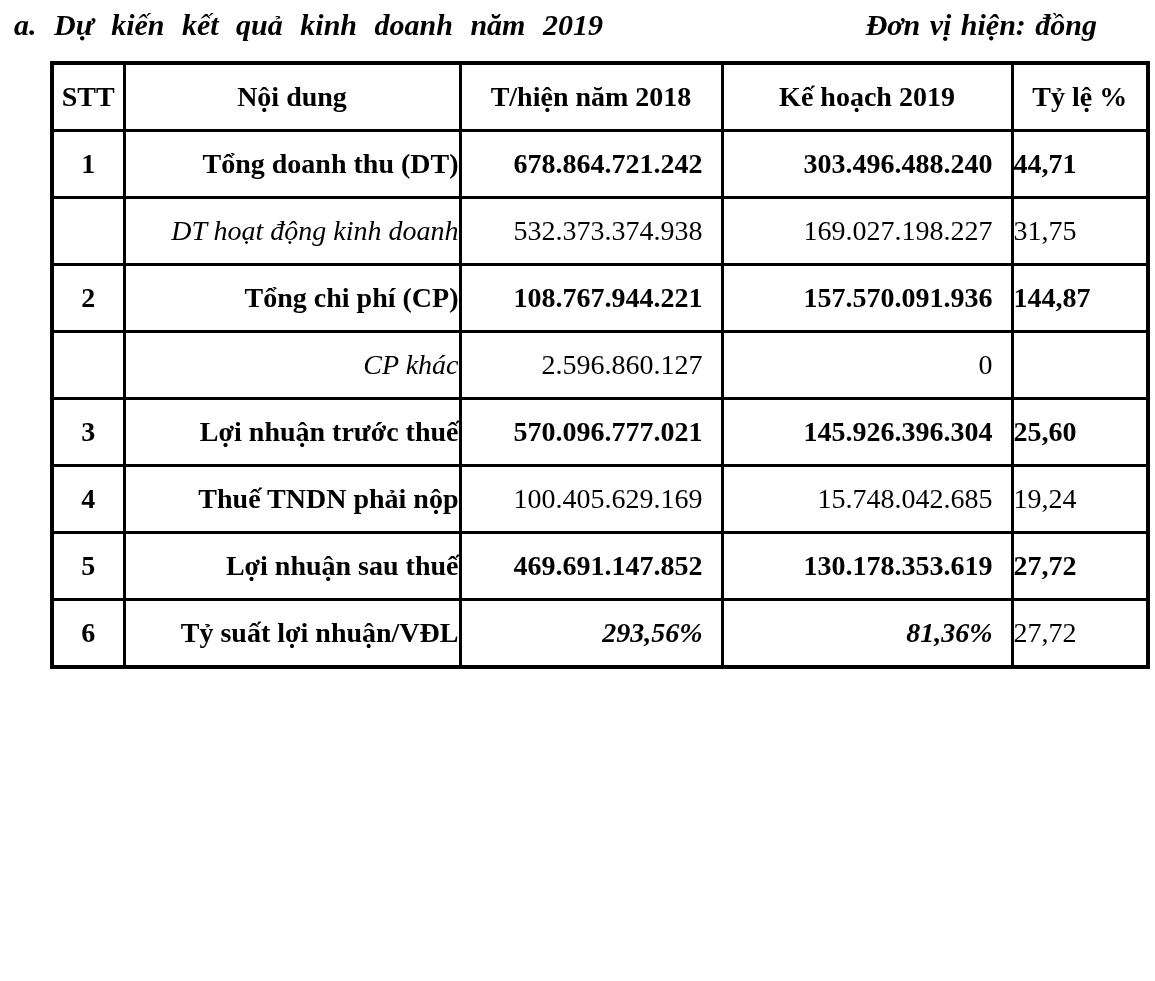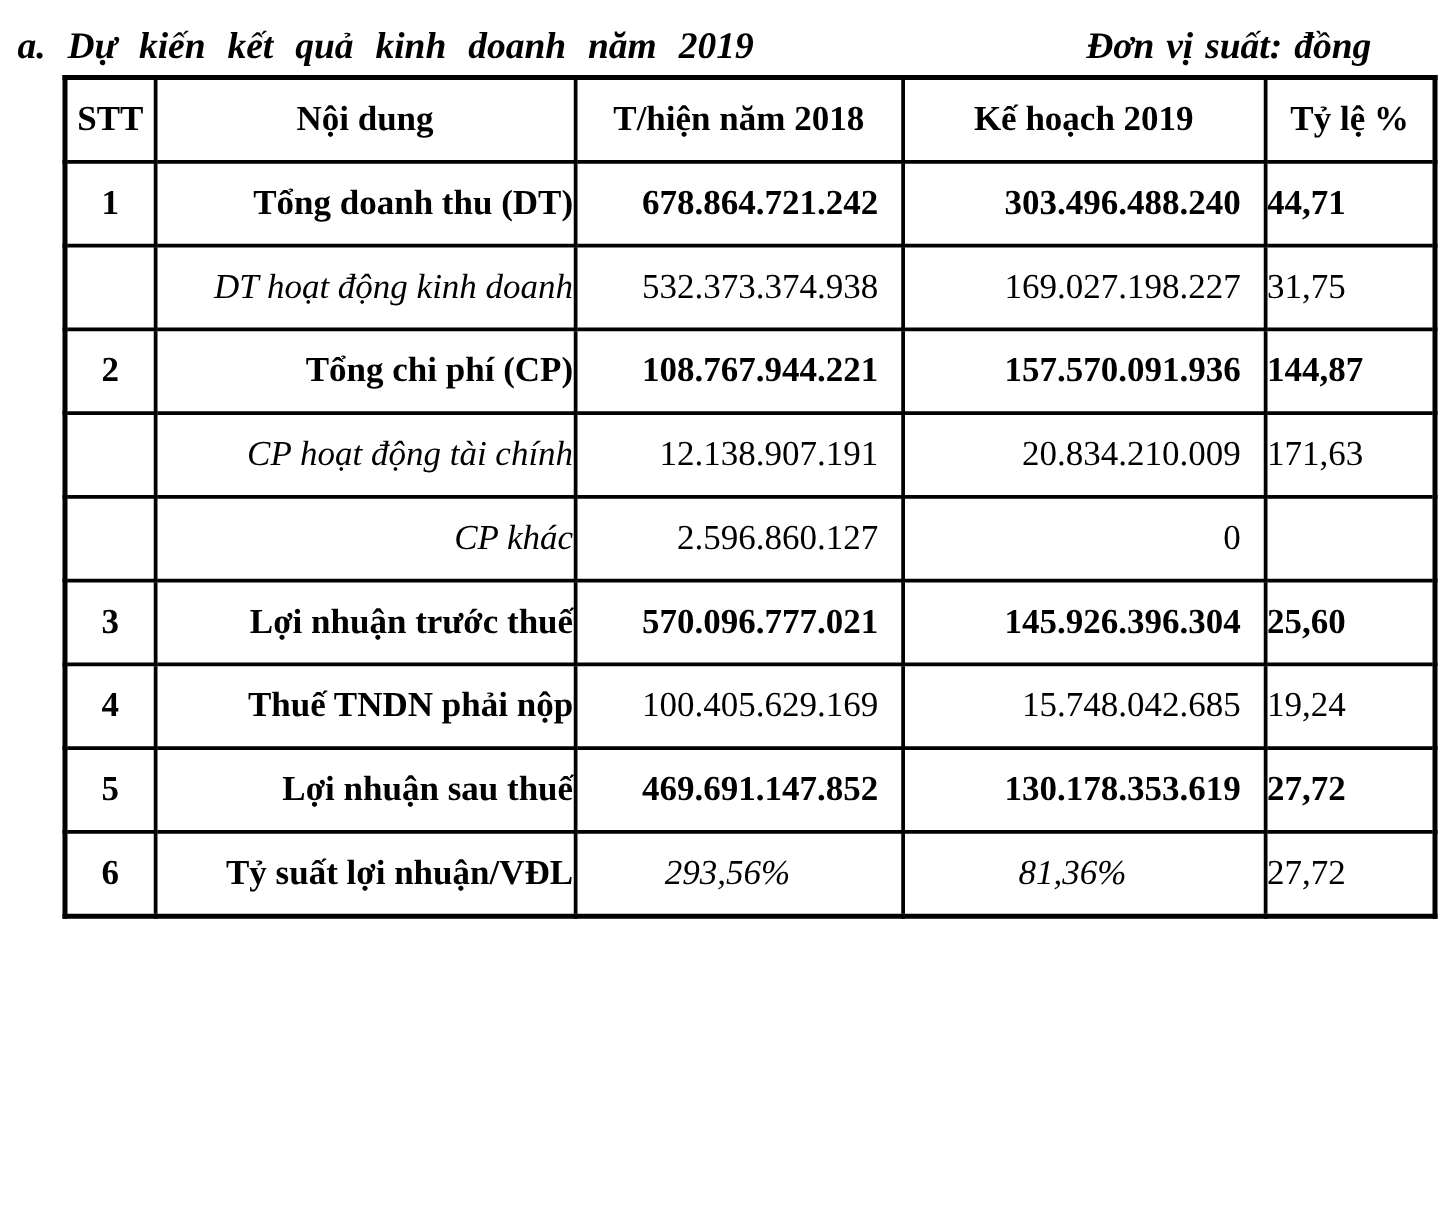--- a/index.html
+++ b/index.html
@@ -16,29 +16,28 @@
   }
   .title-row {
     display: flex;
     justify-content: space-between;
     align-items: flex-start;
     padding: 6px 58px 0 14px;
     font-size: 30px;
     font-weight: bold;
     font-style: italic;
     line-height: 38px;
-    margin-top: 12px;
   }
   .doc-title { word-spacing: 10px; }
   .unit-label { word-spacing: 2px; }
 
   table.fin-table {
     border-collapse: collapse;
     table-layout: fixed;
-    margin: 4px 0 0 50px;
+    margin: 17px 0 0 50px;
     border: 4px solid #000000;
   }
   .fin-table th, .fin-table td {
     border: 3px solid #000000;
     font-size: 28px;
     vertical-align: middle;
     overflow: hidden;
     white-space: nowrap;
   }
   .fin-table th {
@@ -54,29 +53,29 @@
   .c-num   { text-align: right; padding-right: 18px !important; }
   .c-ratio { text-align: left; padding-right: 16px !important; }
 
   
   .row-total td { font-weight: bold; }
   .row-sub .c-label { font-style: italic; }
   .row-boldlabel .c-stt,
   .row-boldlabel .c-label { font-weight: bold; }
   .row-ratio .c-stt,
   .row-ratio .c-label { font-weight: bold; }
-  .row-ratio .c-val { font-weight: normal; font-style: italic; text-align: center; }
+  .row-ratio .c-val { font-weight: bold; font-style: italic; }
   .row-ratio .c-ratio { font-weight: normal; font-style: normal; }
 </style>
 </head>
 <body>
 
 <div class="title-row">
   <div class="doc-title">a. Dự kiến kết quả kinh doanh năm 2019</div>
-  <div class="unit-label">Đơn vị suất: đồng</div>
+  <div class="unit-label">Đơn vị hiện: đồng</div>
 </div>
 
 <table class="fin-table">
   <colgroup>
     <col style="width:72px">
     <col style="width:336px">
     <col style="width:262px">
     <col style="width:290px">
     <col style="width:136px">
   </colgroup>
@@ -106,27 +105,20 @@
   </tr>
       <tr class="row-total">
     <td class="c-stt">2</td>
     <td class="c-label">Tổng chi phí (CP)</td>
     <td class="c-num c-val">108.767.944.221</td>
     <td class="c-num c-val">157.570.091.936</td>
     <td class="c-num c-ratio">144,87</td>
   </tr>
       <tr class="row-sub">
     <td class="c-stt"></td>
-    <td class="c-label">CP hoạt động tài chính</td>
-    <td class="c-num c-val">12.138.907.191</td>
-    <td class="c-num c-val">20.834.210.009</td>
-    <td class="c-num c-ratio">171,63</td>
-  </tr>
-      <tr class="row-sub">
-    <td class="c-stt"></td>
     <td class="c-label">CP khác</td>
     <td class="c-num c-val">2.596.860.127</td>
     <td class="c-num c-val">0</td>
     <td class="c-num c-ratio"></td>
   </tr>
       <tr class="row-total">
     <td class="c-stt">3</td>
     <td class="c-label">Lợi nhuận trước thuế</td>
     <td class="c-num c-val">570.096.777.021</td>
     <td class="c-num c-val">145.926.396.304</td>

